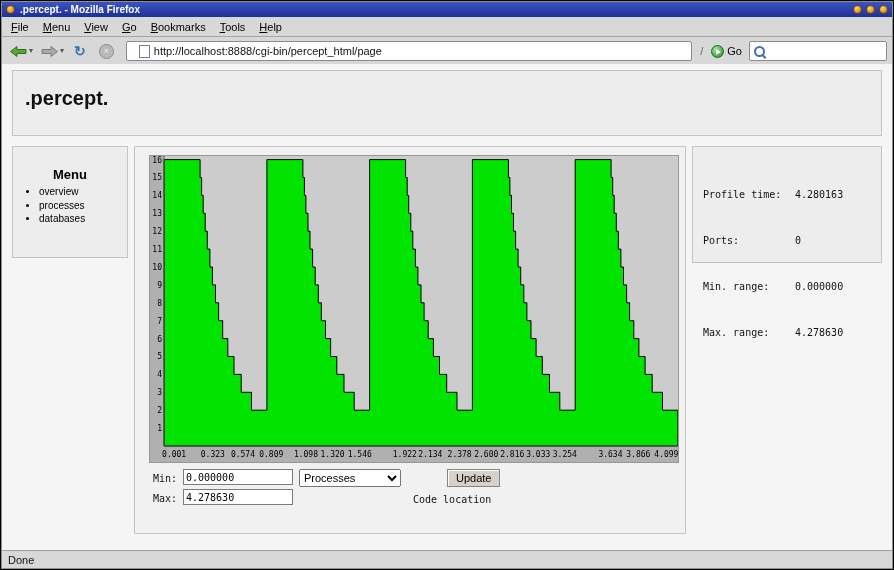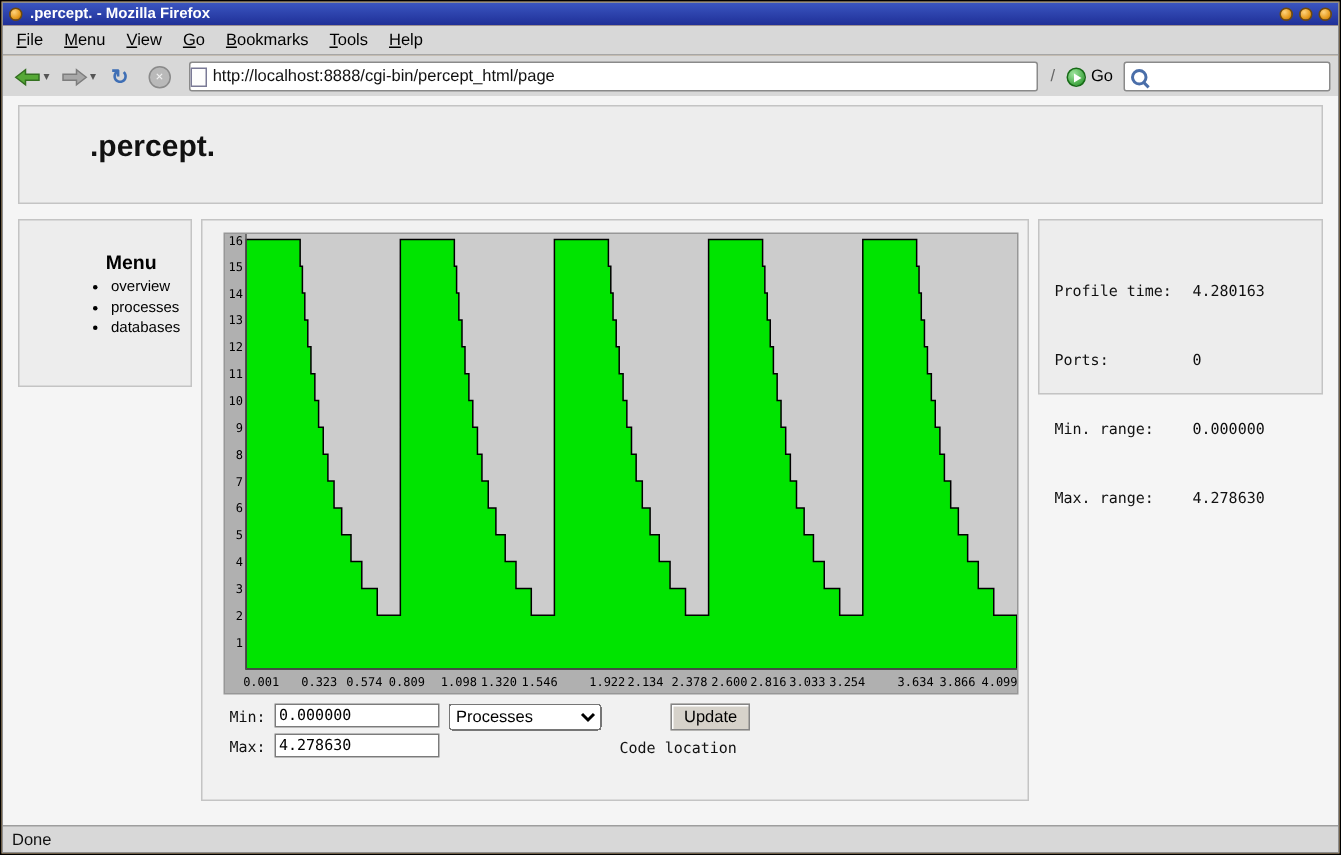--- a/index.html
+++ b/index.html
@@ -1,18 +1,18 @@
 <!DOCTYPE html>
 <html><head>
 <meta charset="utf-8">
 <style>
   html,body{margin:0;padding:0;width:894px;height:570px;overflow:hidden;background:#000;
     font-family:"Liberation Sans",sans-serif;}
   .window{position:absolute;left:1px;top:1px;right:1px;bottom:1px;border:1px solid #8e8e8e;
-    background:#a16207;}
+    background:#7f1d1d;}
   
   .titlebar{height:15px;background:linear-gradient(#3a55c0,#1f2f97);display:flex;
     align-items:center;padding:0 4px;gap:5px;}
   .win-dot{width:9px;height:9px;border-radius:50%;flex:0 0 auto;
     background:radial-gradient(circle at 35% 30%,#ffd27a,#e69b1f 60%,#a86c10);
     border:1px solid #6e4a0d;box-sizing:border-box;}
   .titletext{color:#fff;font-size:10px;font-weight:bold;flex:1;white-space:nowrap;overflow:hidden;}
   .win-dots{display:flex;gap:4px;}
   
   .menubar{height:19px;background:#d8d8d8;border-bottom:1px solid #a6a6a6;display:flex;
@@ -21,41 +21,41 @@
   .mi::first-letter{text-decoration:underline;}
   
   .toolbar{height:28px;background:#d8d8d8;border-bottom:1px solid #9e9e9e;display:flex;
     align-items:center;padding:0 5px;gap:3px;}
   .tool-btn{display:flex;align-items:center;gap:1px;padding:1px 2px;border-radius:2px;}
   .caret{font-size:8px;color:#555;line-height:8px;}
   .glyph-reload{font-size:14px;font-weight:bold;color:#3f6fb5;padding:0 3px;}
   .stop-circle{width:13px;height:13px;border-radius:50%;background:#b9b9b9;border:1px solid #8a8a8a;
     color:#f2f2f2;font-size:9px;line-height:13px;text-align:center;box-sizing:content-box;margin:0 3px;}
   .urlbar{flex:1;height:18px;background:#fff;border:1px solid #8a8a8a;border-radius:2px;
-    display:flex;align-items:center;gap:4px;padding:0 0;margin:4px 4px;}
+    display:flex;align-items:center;gap:4px;padding:0 12px;margin:4px 4px;}
   .doc-icon{width:9px;height:11px;background:#fdfdfd;border:1px solid #7a7a96;flex:0 0 auto;}
   .urlinput{flex:1;border:none;outline:none;font-size:11px;font-family:"Liberation Sans",sans-serif;
     color:#111;background:transparent;padding:0;}
   .sep{font-size:11px;color:#666;padding:0 1px;}
   .go-btn{display:flex;align-items:center;gap:3px;padding:1px 4px;}
   .go-dot{width:13px;height:13px;border-radius:50%;background:radial-gradient(circle at 35% 30%,#9fe49f,#1e8f1e);
     border:1px solid #166a16;box-sizing:border-box;position:relative;}
   .go-dot::after{content:"";position:absolute;left:4px;top:3px;border-left:5px solid #fff;
     border-top:3px solid transparent;border-bottom:3px solid transparent;}
   .go-label{font-size:11px;color:#000;}
   .searchbox{width:128px;height:18px;background:#fff;border:1px solid #8a8a8a;border-radius:2px;
     display:flex;align-items:center;gap:4px;padding:0 4px;}
   .mag{width:7px;height:7px;border:2px solid #4a6ea9;border-radius:50%;position:relative;flex:0 0 auto;}
   .mag::after{content:"";position:absolute;width:2px;height:5px;background:#4a6ea9;
     left:7px;top:6px;transform:rotate(-45deg);}
   .searchinput{flex:1;border:none;outline:none;font-size:11px;background:transparent;padding:0;
     font-family:"Liberation Sans",sans-serif;}
   
   .viewport{position:absolute;top:62px;left:0;right:0;bottom:17px;background:#f5f5f5;overflow:hidden;}
-  .box{position:absolute;background:#ededed;border:1px solid #c4c4c4;box-sizing:border-box;padding-left:35px;}
+  .box{position:absolute;background:#ededed;border:1px solid #c4c4c4;box-sizing:border-box;}
   .header-box{left:10px;right:10px;top:6px;height:66px;}
   .page-title{font-size:20px;font-weight:bold;color:#111;margin:16px 0 0 12px;}
   .menu-box{left:10px;top:82px;width:116px;height:112px;}
   .menu-title{font-size:13px;font-weight:bold;text-align:center;margin:20px 0 3px 0;}
   .menu-list{margin:2px 0 0 26px;padding:0;font-size:10px;line-height:13.5px;list-style:disc;}
   .menu-list li{cursor:pointer;}
   .main-box{left:132px;top:82px;width:552px;height:388px;background:#f1f1f1;}
   .chart-mount{position:absolute;left:14px;top:8px;width:528px;height:306px;border:1px solid #979797;}
   .chart-mount svg{display:block;}
   .ctl{position:absolute;font-family:"DejaVu Sans Mono",monospace;font-size:10px;color:#111;}

